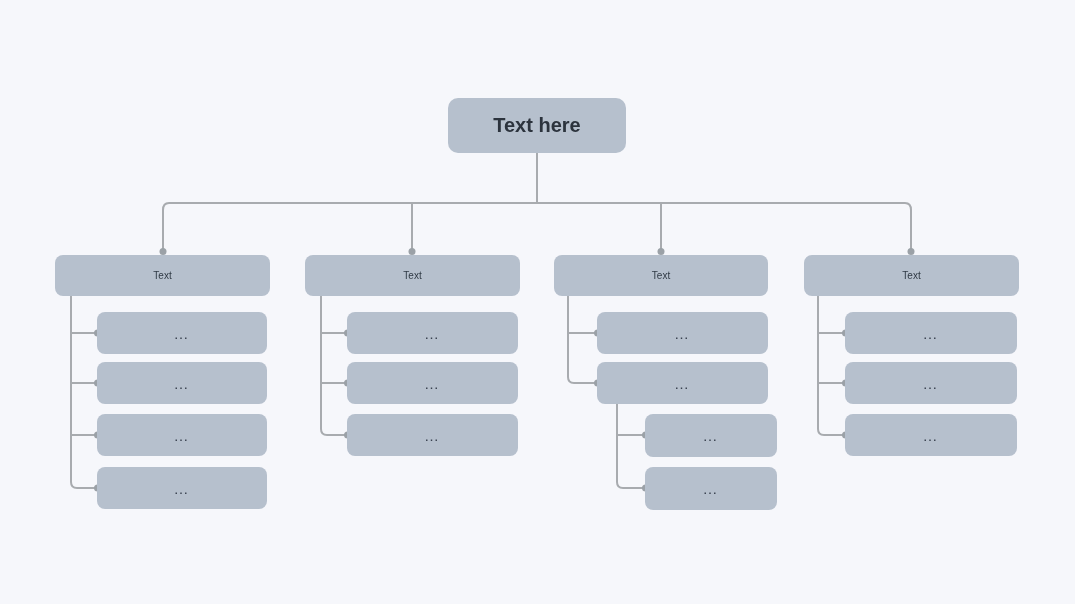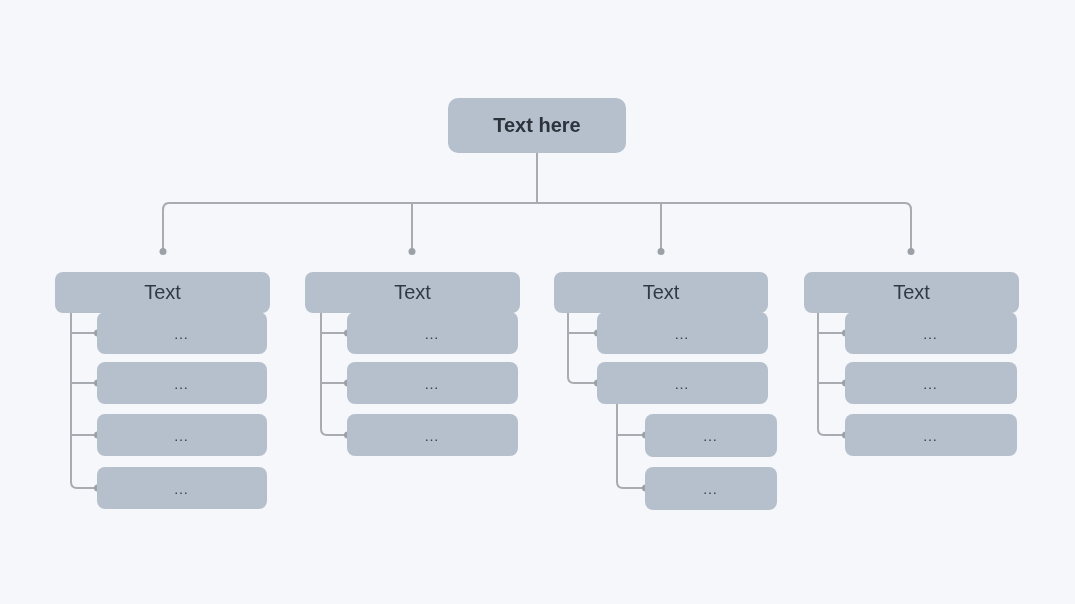--- a/index.html
+++ b/index.html
@@ -26,21 +26,21 @@
     color: #333b46;
     box-sizing: border-box;
     cursor: default;
   }
   .node.root {
     border-radius: 10px;
     font-weight: bold;
     font-size: 20px;
     color: #2c333d;
   }
-  .node.branch { font-size: 20px; color: #30audio3a45; color:#303a45;margin-top:17px; }
+  .node.branch { font-size: 10px; color: #30audio3a45; color:#303a45; }
   .node.leaf   { font-size: 15px; color: #3a4250; letter-spacing: 2px; }
 </style>
 </head>
 <body>
 
 <div class="canvas">
 
   <svg class="connectors" width="1075" height="604" viewBox="0 0 1075 604">
     <g stroke="#a8abaf" stroke-width="2" fill="none">
 

